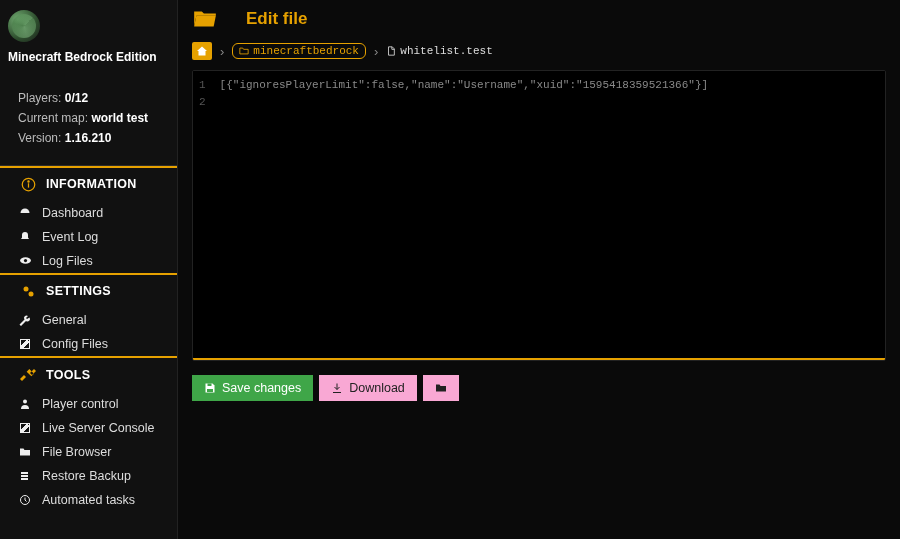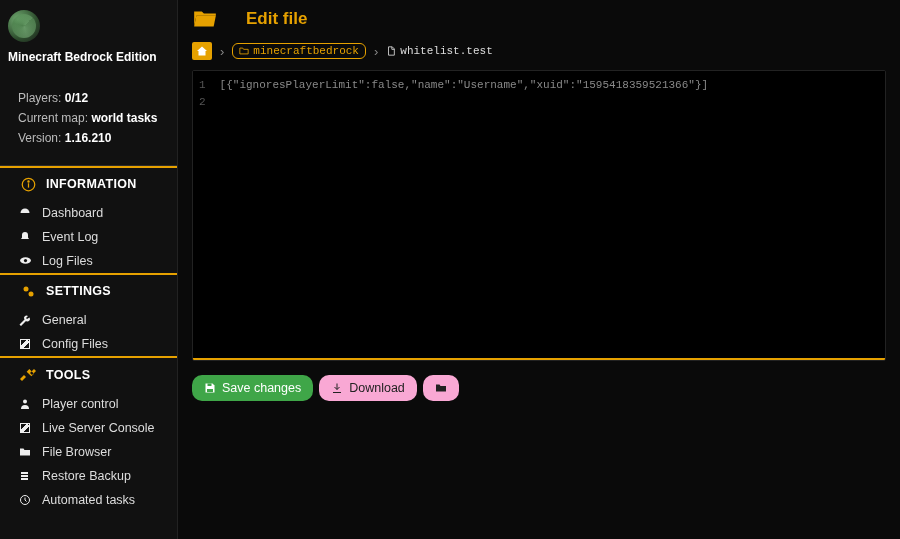--- a/index.html
+++ b/index.html
@@ -160,40 +160,40 @@
   display:flex;
   gap:6px;
   margin-top:14px;
 }
 .btn {
   display:flex;
   align-items:center;
   gap:6px;
   padding:6px 12px;
   font-size:12.5px;
-  border-radius:10px;
+  border-radius:0;
   cursor:pointer;
   border:none;
 }
 .btn-green { background:#3fa648; color:#fff; }
 .btn-white { background:#f9a8d4; color:#222; }
 .btn .ico{ font-size:12px; }
 svg { display:block; }
 </style>
 </head>
 <body>
 
 <div class="sidebar">
   <div class="server-header">
     <div class="server-logo"></div>
     <div class="server-title">Minecraft Bedrock Edition</div>
   </div>
   <div class="server-stats">
     <div><span>Players:</span> <b>0/12</b></div>
-    <div><span>Current map:</span> <b>world tasks</b></div>
+    <div><span>Current map:</span> <b>world test</b></div>
     <div><span>Version:</span> <b>1.16.210</b></div>
   </div>
 
   <div class="nav-section">
     <div class="nav-header">
       <span class="ico">
         <svg width="15" height="15" viewBox="0 0 24 24" fill="none" stroke="currentColor" stroke-width="2">
             <circle cx="12" cy="12" r="10"></circle>
             <line x1="12" y1="10" x2="12" y2="17"></line>
             <circle cx="12" cy="7" r="1" fill="currentColor"></circle>

